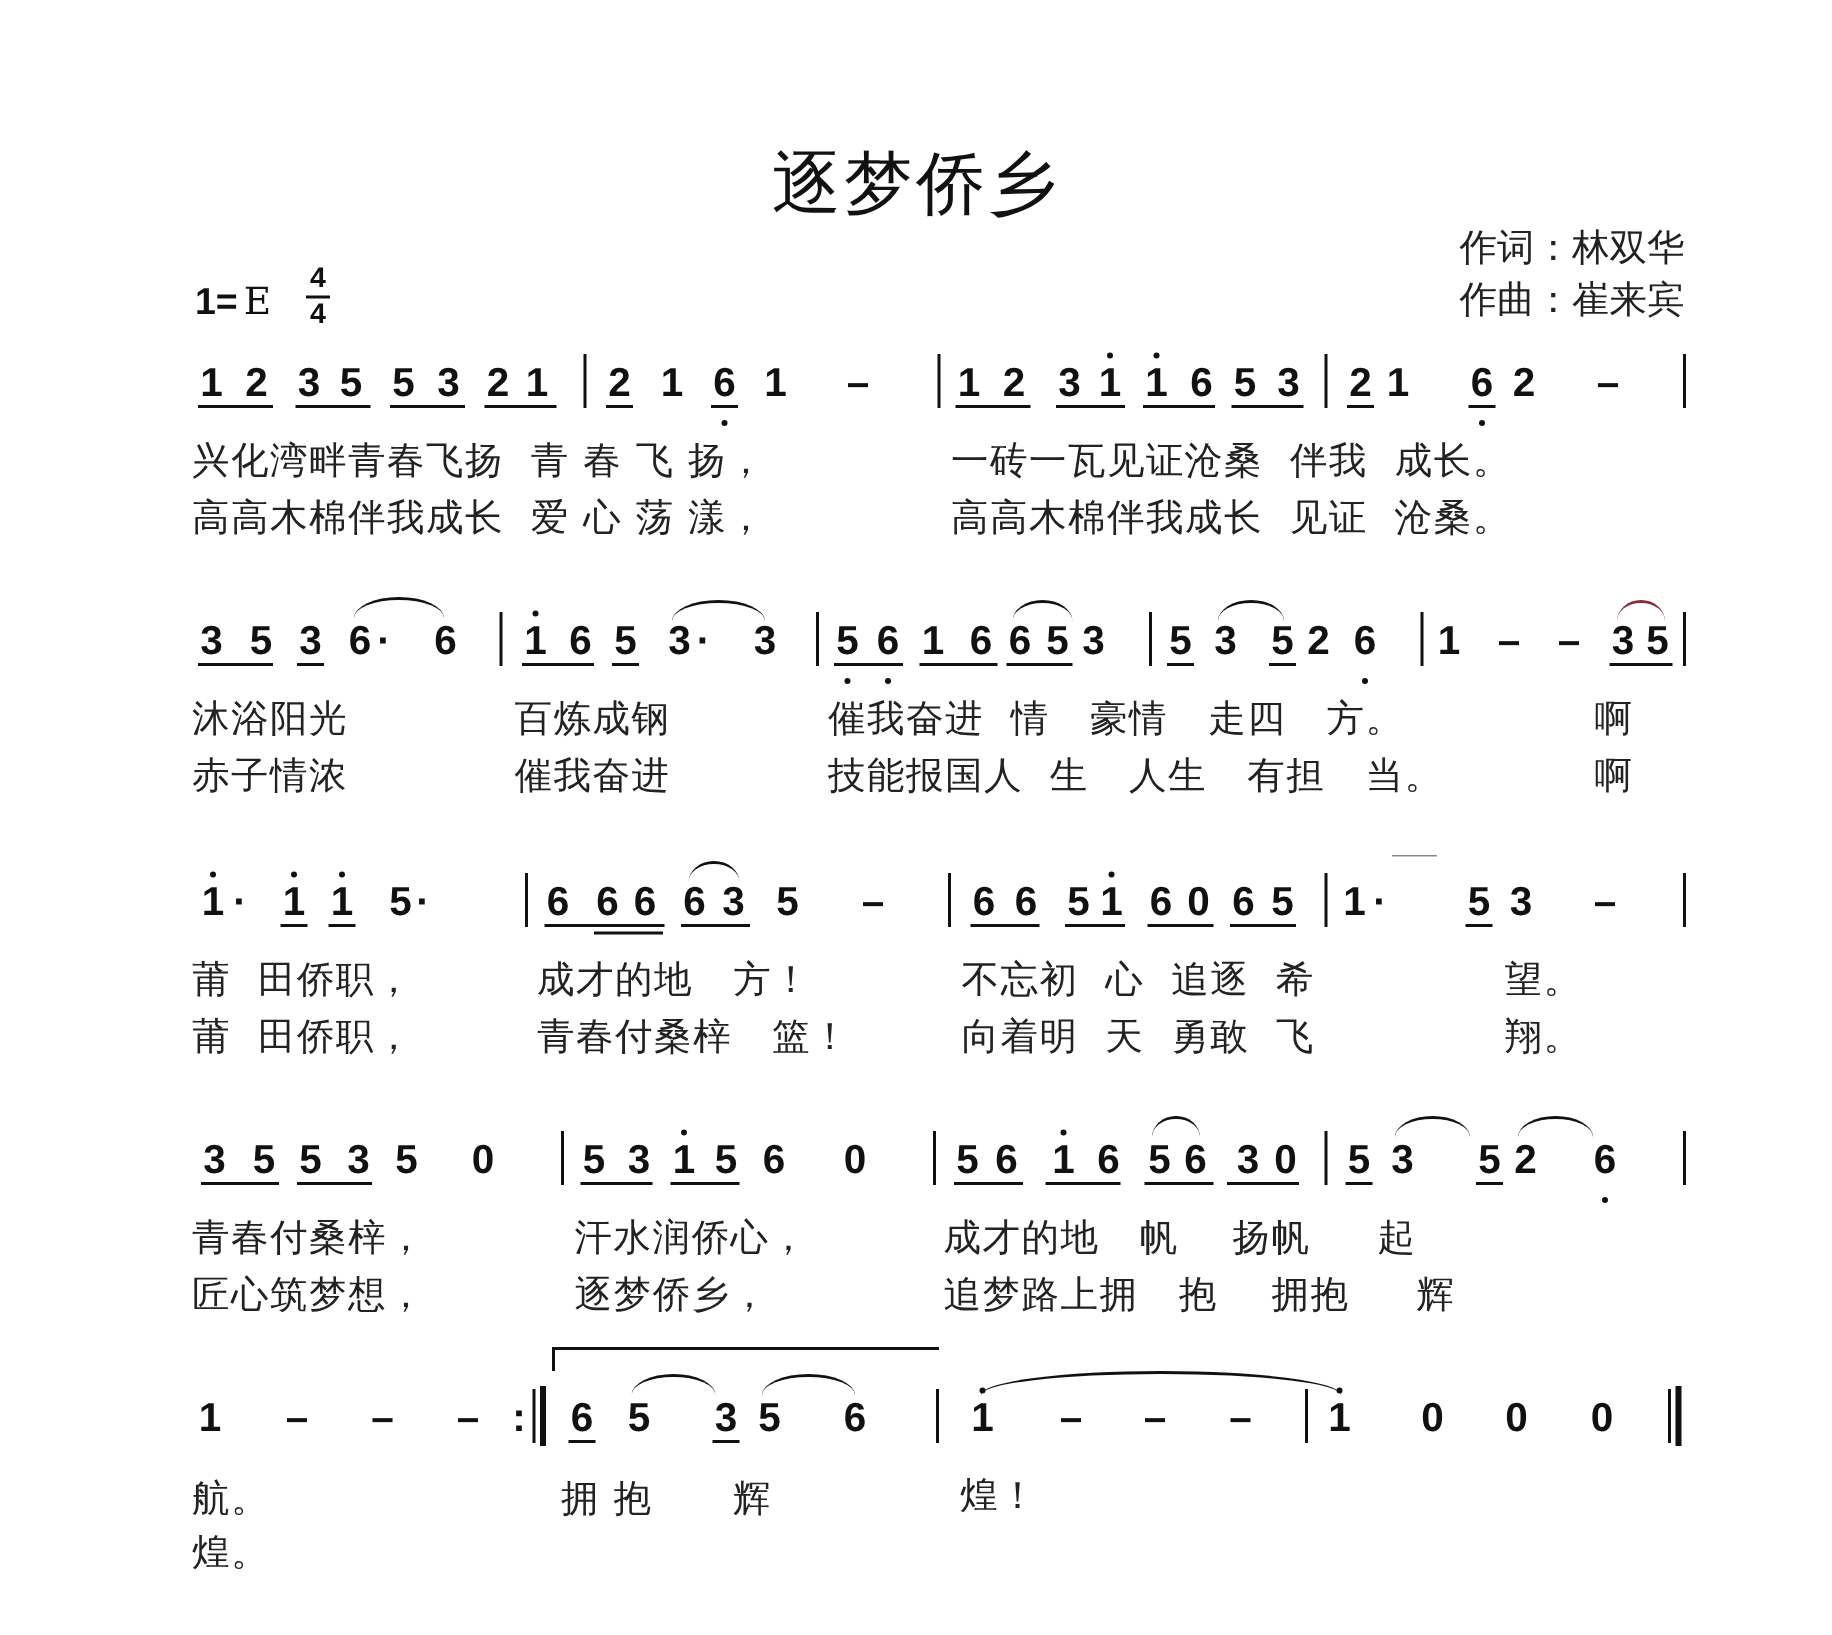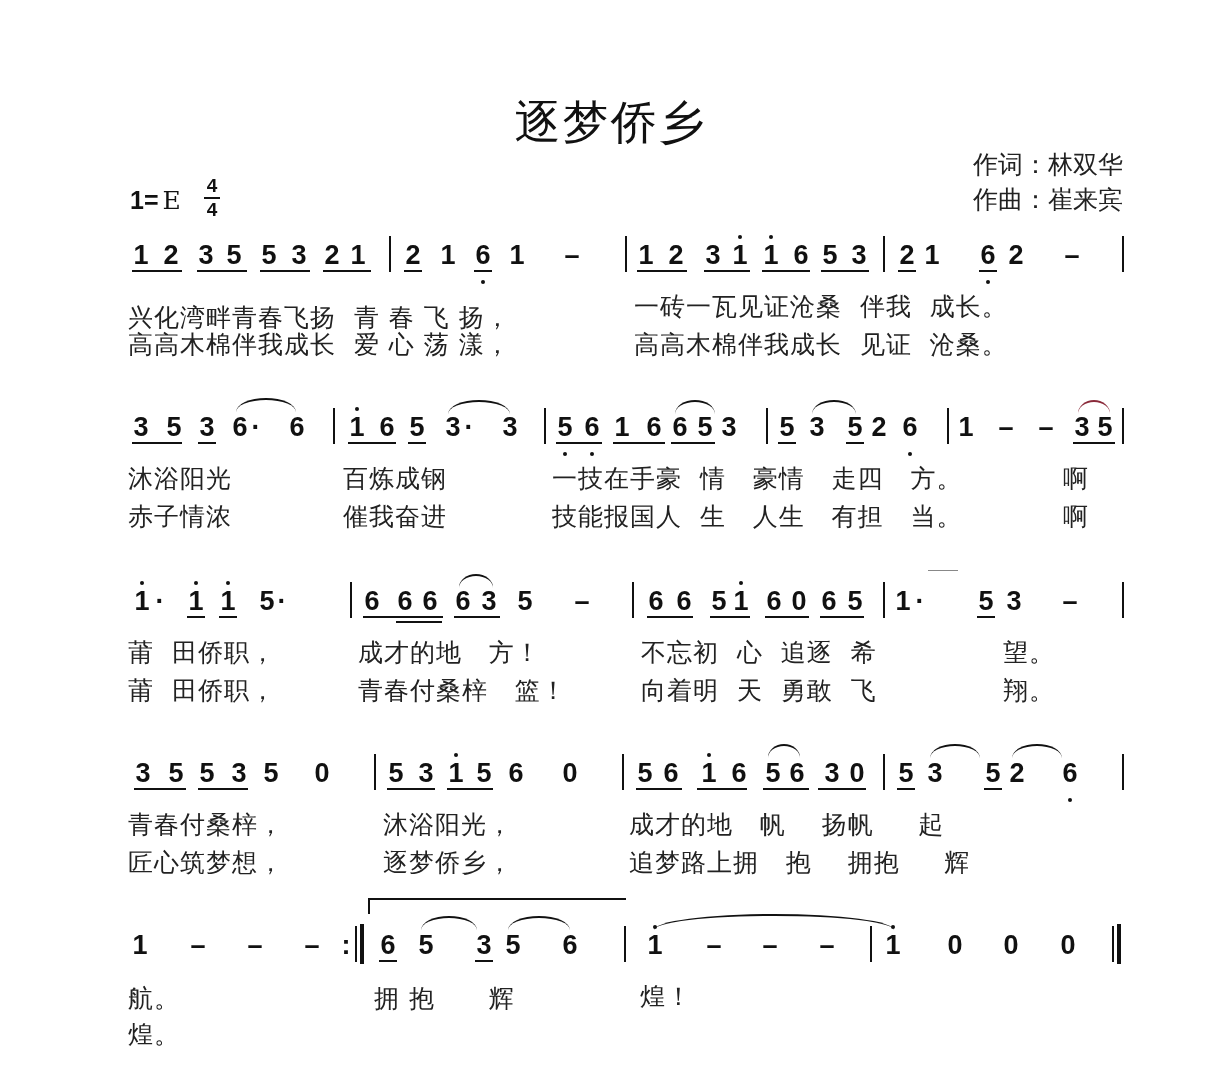--- a/index.html
+++ b/index.html
@@ -83,21 +83,21 @@
     <div class="bl" style="left:883px"></div>
     <span class="n" style="left:897px">2</span>
       <span class="n" style="left:922px">1</span>
     <span class="n lo" style="left:978px">6</span>
       <span class="n" style="left:1006px">2</span>
     <span class="n" style="left:1062px">–</span>
     <div class="ul" style="left:898px;width:18px;top:32px"></div>
     <div class="ul" style="left:979px;width:18px;top:32px"></div>
     <div class="bl" style="left:1122px"></div>
   </div>
-  <div class="lyr" style="left:128px;top:63px">兴化湾畔青春飞扬  青 春 飞 扬，</div>
+  <div class="lyr" style="left:128px;top:52px">兴化湾畔青春飞扬  青 春 飞 扬，</div>
   <div class="lyr" style="left:634px;top:52px">一砖一瓦见证沧桑  伴我  成长。</div>
   <div class="lyr" style="left:128px;top:90px">高高木棉伴我成长  爱 心 荡 漾，</div>
   <div class="lyr" style="left:634px;top:90px">高高木棉伴我成长  见证  沧桑。</div>
 </div>
 
 <div class="line" style="top:410px;">
   <div class="notes">
     <span class="n" style="left:131px">3</span>
       <span class="n" style="left:164px">5</span>
     <span class="n" style="left:197px">3</span>
@@ -143,21 +143,21 @@
       <span class="n" style="left:996px">–</span>
     <span class="n" style="left:1036px">–</span>
     <span class="n" style="left:1072px">3</span>
       <span class="n" style="left:1095px">5</span>
     <div class="ul" style="left:1073px;width:42px;top:32px"></div>
     <div class="slur" style="left:1078px;width:32px;top:-10px;border-color:#8a2a3a"></div>
     <div class="bl" style="left:1122px"></div>
   </div>
   <div class="lyr" style="left:128px;top:52px">沐浴阳光</div>
   <div class="lyr" style="left:343px;top:52px">百炼成钢</div>
-  <div class="lyr" style="left:552px;top:52px">一技在手豪  情   豪情   走四   方。</div>
+  <div class="lyr" style="left:552px;top:52px">催我奋进  情   豪情   走四   方。</div>
   <div class="lyr" style="left:1063px;top:52px">啊</div>
   <div class="lyr" style="left:128px;top:90px">赤子情浓</div>
   <div class="lyr" style="left:343px;top:90px">催我奋进</div>
   <div class="lyr" style="left:552px;top:90px">技能报国人  生   人生   有担   当。</div>
   <div class="lyr" style="left:1063px;top:90px">啊</div>
 </div>
 
 <div class="line" style="top:584px;">
   <div class="notes">
     <span class="n hi" style="left:132px">1</span>
@@ -252,21 +252,21 @@
     <span class="n" style="left:983px">5</span>
       <span class="n" style="left:1007px">2</span>
     <span class="n lo" style="left:1060px">6</span>
     <div class="ul" style="left:897px;width:18px;top:32px"></div>
     <div class="ul" style="left:984px;width:18px;top:32px"></div>
     <div class="slur" style="left:930px;width:50px;top:-12px"></div>
     <div class="slur" style="left:1012px;width:50px;top:-12px"></div>
     <div class="bl" style="left:1122px"></div>
   </div>
   <div class="lyr" style="left:128px;top:52px">青春付桑梓，</div>
-  <div class="lyr" style="left:383px;top:52px">沐浴阳光，</div>
+  <div class="lyr" style="left:383px;top:52px">汗水润侨心，</div>
   <div class="lyr" style="left:629px;top:52px">成才的地   帆    扬帆     起</div>
   <div class="lyr" style="left:128px;top:90px">匠心筑梦想，</div>
   <div class="lyr" style="left:383px;top:90px">逐梦侨乡，</div>
   <div class="lyr" style="left:629px;top:90px">追梦路上拥   抱    拥抱     辉</div>
 </div>
 
 <div class="volta" style="left:368px;top:898px;width:256px;border-left:2px solid #111;"></div>
 <div class="line" style="top:928px;">
   <div class="notes">
     <span class="n" style="left:130px">1</span>

